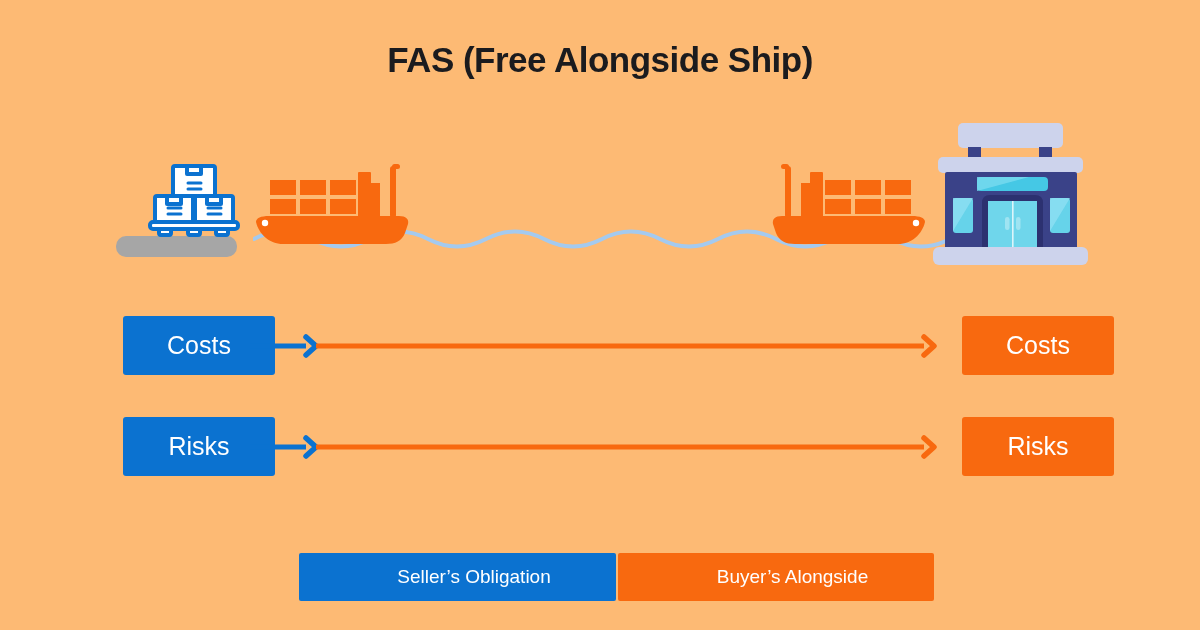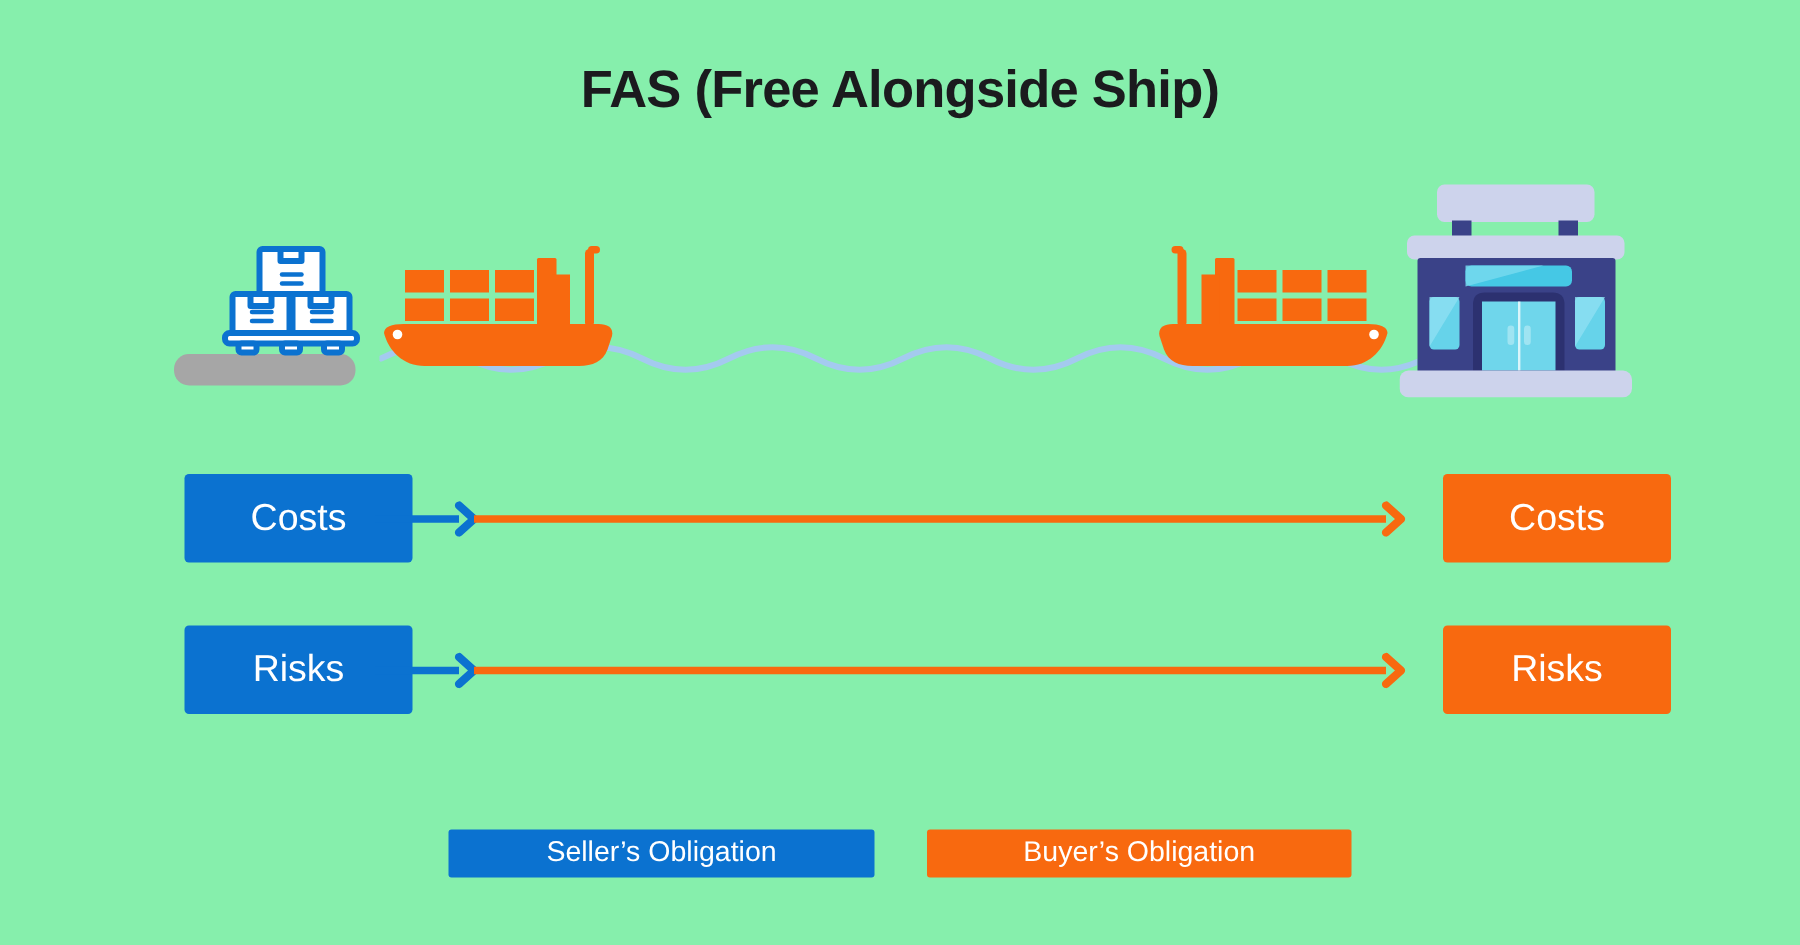--- a/index.html
+++ b/index.html
@@ -1,35 +1,35 @@
 <!DOCTYPE html>
 <html><head>
 <meta charset="utf-8">
 <style>
   html,body{margin:0;padding:0;background:#fff;}
   .canvas{
-    position:relative;width:1200px;height:630px;background:#86efac;overflow:hidden;
+    position:relative;width:1200px;height:630px;background:#fdba74;overflow:hidden;
     font-family:"Liberation Sans","DejaVu Sans",sans-serif;
   }
   .title{
     position:absolute;left:0;top:40px;width:1200px;text-align:center;
     font-size:35px;font-weight:700;color:#1B1B1E;letter-spacing:-.5px;margin:0;
   }
   .abs{position:absolute;}
   .box{
     position:absolute;width:152px;height:59px;border-radius:3px;
     display:flex;align-items:center;justify-content:center;
     color:#fff;font-size:25px;font-weight:400;margin-left:26px;
   }
   .blue{background:#0B72D0;}
   .orange{background:#F8690F;}
   .legend-item{
-    position:absolute;height:32px;border-radius:2px;top:553px;
+    position:absolute;height:48px;border-radius:2px;top:553px;
     display:flex;align-items:center;justify-content:center;
-    color:#fff;font-size:19px;font-weight:400;
+    color:#fff;font-size:19px;font-weight:400;padding-left:33px;
   }
   svg{display:block;}
   .flip{transform:scaleX(-1);}
 </style>
 </head>
 <body>
 
 <div class="canvas">
 
   <h1 class="title">FAS (Free Alongside Ship)</h1>
@@ -132,15 +132,15 @@
   <div class="box blue" style="left:97px;top:417px;">Risks</div>
   <svg class="abs" style="left:250px;top:434px;" width="690" height="26" viewBox="0 0 690 26">
     <line x1="0" y1="13" x2="56" y2="13" stroke="#0B72D0" stroke-width="5"></line>
     <path d="M56,4 L66,13 L56,22" fill="none" stroke="#0B72D0" stroke-width="5.5" stroke-linecap="round" stroke-linejoin="round"></path>
     <line x1="66" y1="13" x2="674" y2="13" stroke="#F8690F" stroke-width="5"></line>
     <path d="M674,4 L684,13 L674,22" fill="none" stroke="#F8690F" stroke-width="5.5" stroke-linecap="round" stroke-linejoin="round"></path>
   </svg>
   <div class="box orange" style="left:936px;top:417px;">Risks</div>
 
   <div class="legend-item blue" style="left:299px;width:284px;">Seller’s Obligation</div>
-  <div class="legend-item orange" style="left:618px;width:283px;">Buyer’s Obligation</div>
+  <div class="legend-item orange" style="left:618px;width:283px;">Buyer’s Alongside</div>
 
 </div>
 
 </body></html>

